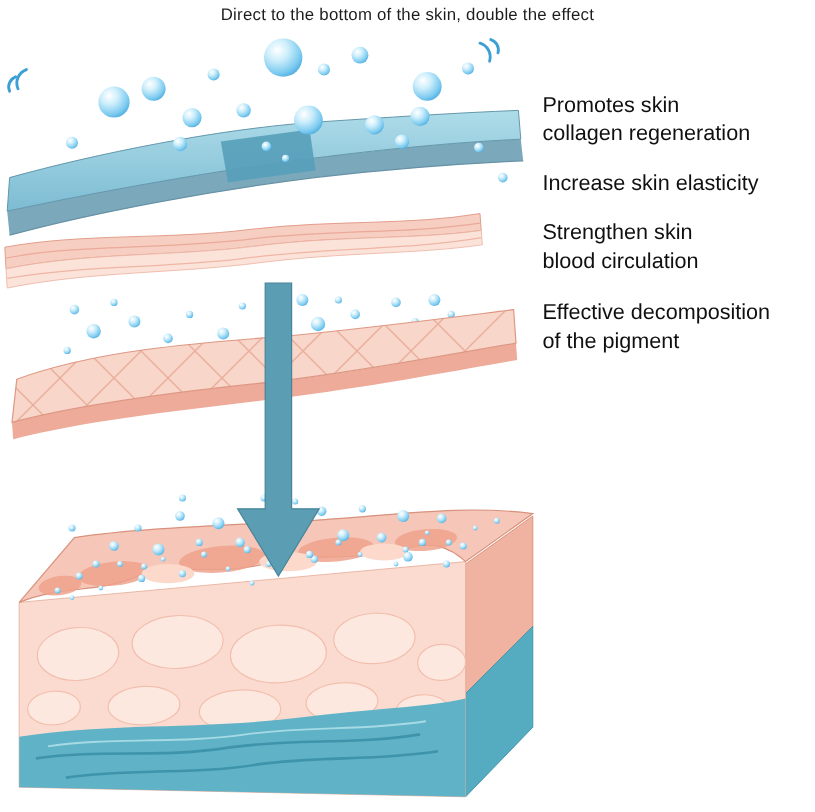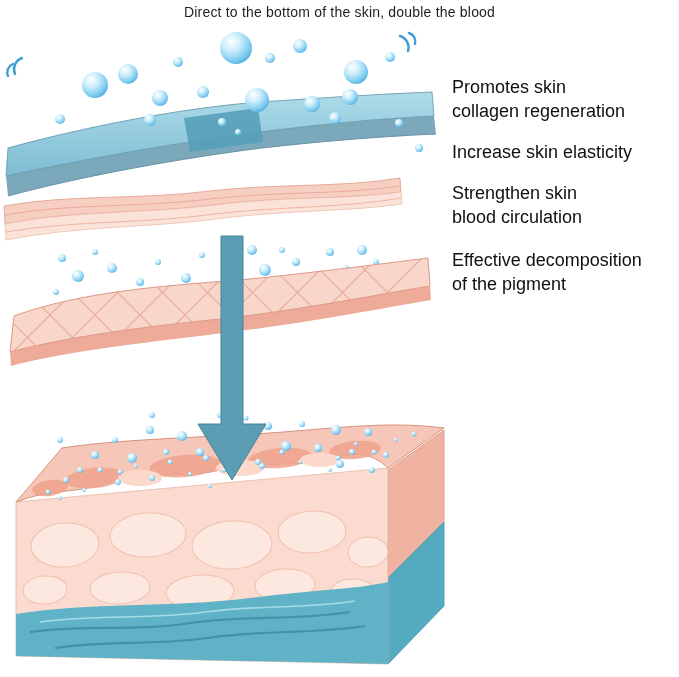--- a/index.html
+++ b/index.html
@@ -16,21 +16,21 @@
     font-size:18px;line-height:1.32;color:#101010;
     white-space:pre-line;
   }
   svg{position:absolute;top:0;left:0;}
 </style>
 </head>
 <body>
 
 <div class="canvas">
 
-  <div class="title">Direct to the bottom of the skin, double the blood</div>
+  <div class="title">Direct to the bottom of the skin, double the effect</div>
 
   <svg width="679" height="677" viewBox="0 0 679 677" aria-hidden="true">
     <defs>
       <radialGradient id="bub" cx="0.35" cy="0.3" r="0.8">
         <stop offset="0" stop-color="#ffffff"></stop>
         <stop offset="0.35" stop-color="#cdeefb"></stop>
         <stop offset="0.75" stop-color="#7dcbf0"></stop>
         <stop offset="1" stop-color="#44a4da"></stop>
       </radialGradient>
       <linearGradient id="blueFace" x1="0" y1="0" x2="0" y2="1">

